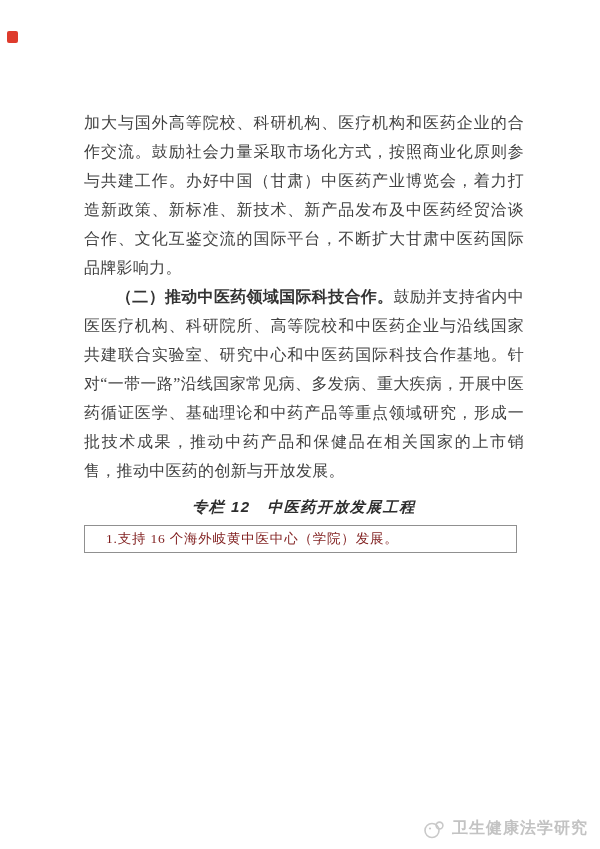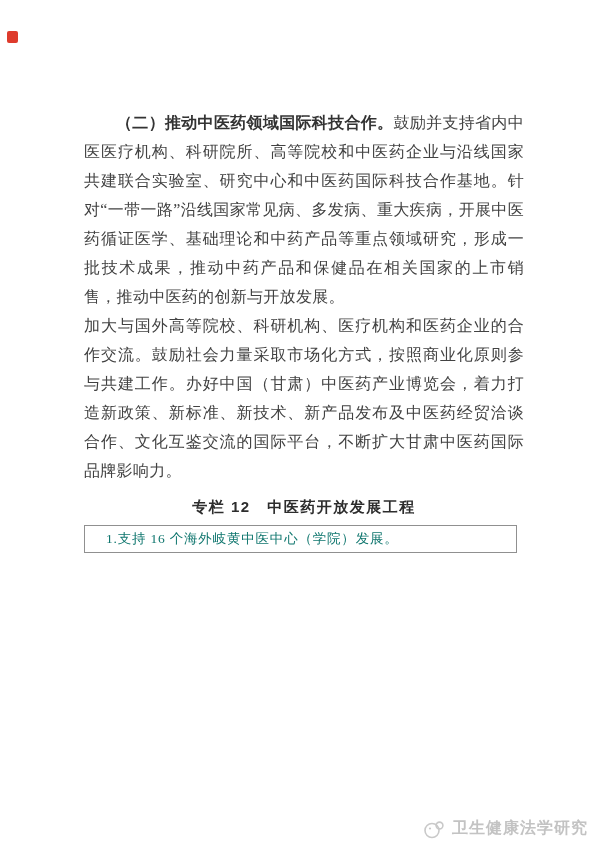--- a/index.html
+++ b/index.html
@@ -39,31 +39,32 @@
   p.para b.lead { font-weight: bold; color: #333333; }
   .column-heading {
     margin: 12px 0 0 0;
     text-align: center;
     font-family: "Liberation Sans", "DejaVu Sans", sans-serif;
     font-weight: bold;
     font-size: 15px;
     line-height: 20px;
     letter-spacing: 1.5px;
     color: #2d2d2d;
+    font-style: italic;
   }
   .column-box {
     margin-top: 8px;
     width: 433px;
     box-sizing: border-box;
     border: 1px solid #909090;
     padding: 4px 10px 5px 21px;
     font-size: 13.5px;
     line-height: 17px;
     letter-spacing: 0.8px;
-    color: #0f766e;
+    color: #7f1d1d;
     background: #ffffff;
   }
   .watermark {
     position: absolute;
     right: 12px;
     bottom: 10px;
     display: flex;
     align-items: center;
     gap: 5px;
     font-family: "Liberation Sans", "DejaVu Sans", sans-serif;
@@ -76,23 +77,23 @@
 </style>
 </head>
 <body>
 
 <div class="page">
 
   <div class="red-marker"></div>
 
   <div class="content">
 
+    <p class="para">加大与国外高等院校、科研机构、医疗机构和医药企业的合作交流。鼓励社会力量采取市场化方式，按照商业化原则参与共建工作。办好中国（甘肃）中医药产业博览会，着力打造新政策、新标准、新技术、新产品发布及中医药经贸洽谈合作、文化互鉴交流的国际平台，不断扩大甘肃中医药国际品牌影响力。</p>
+
     <p class="para indent"><b class="lead">（二）推动中医药领域国际科技合作。</b><span>鼓励并支持省内中医医疗机构、科研院所、高等院校和中医药企业与沿线国家共建联合实验室、研究中心和中医药国际科技合作基地。针对“一带一路”沿线国家常见病、多发病、重大疾病，开展中医药循证医学、基础理论和中药产品等重点领域研究，形成一批技术成果，推动中药产品和保健品在相关国家的上市销售，推动中医药的创新与开放发展。</span></p>
-
-    <p class="para">加大与国外高等院校、科研机构、医疗机构和医药企业的合作交流。鼓励社会力量采取市场化方式，按照商业化原则参与共建工作。办好中国（甘肃）中医药产业博览会，着力打造新政策、新标准、新技术、新产品发布及中医药经贸洽谈合作、文化互鉴交流的国际平台，不断扩大甘肃中医药国际品牌影响力。</p>
 
 
     <h3 class="column-heading">专栏 12　中医药开放发展工程</h3>
 
     <div class="column-box">
       <span>1.支持 16 个海外岐黄中医中心（学院）发展。</span>
     </div>
 
   </div>
 

